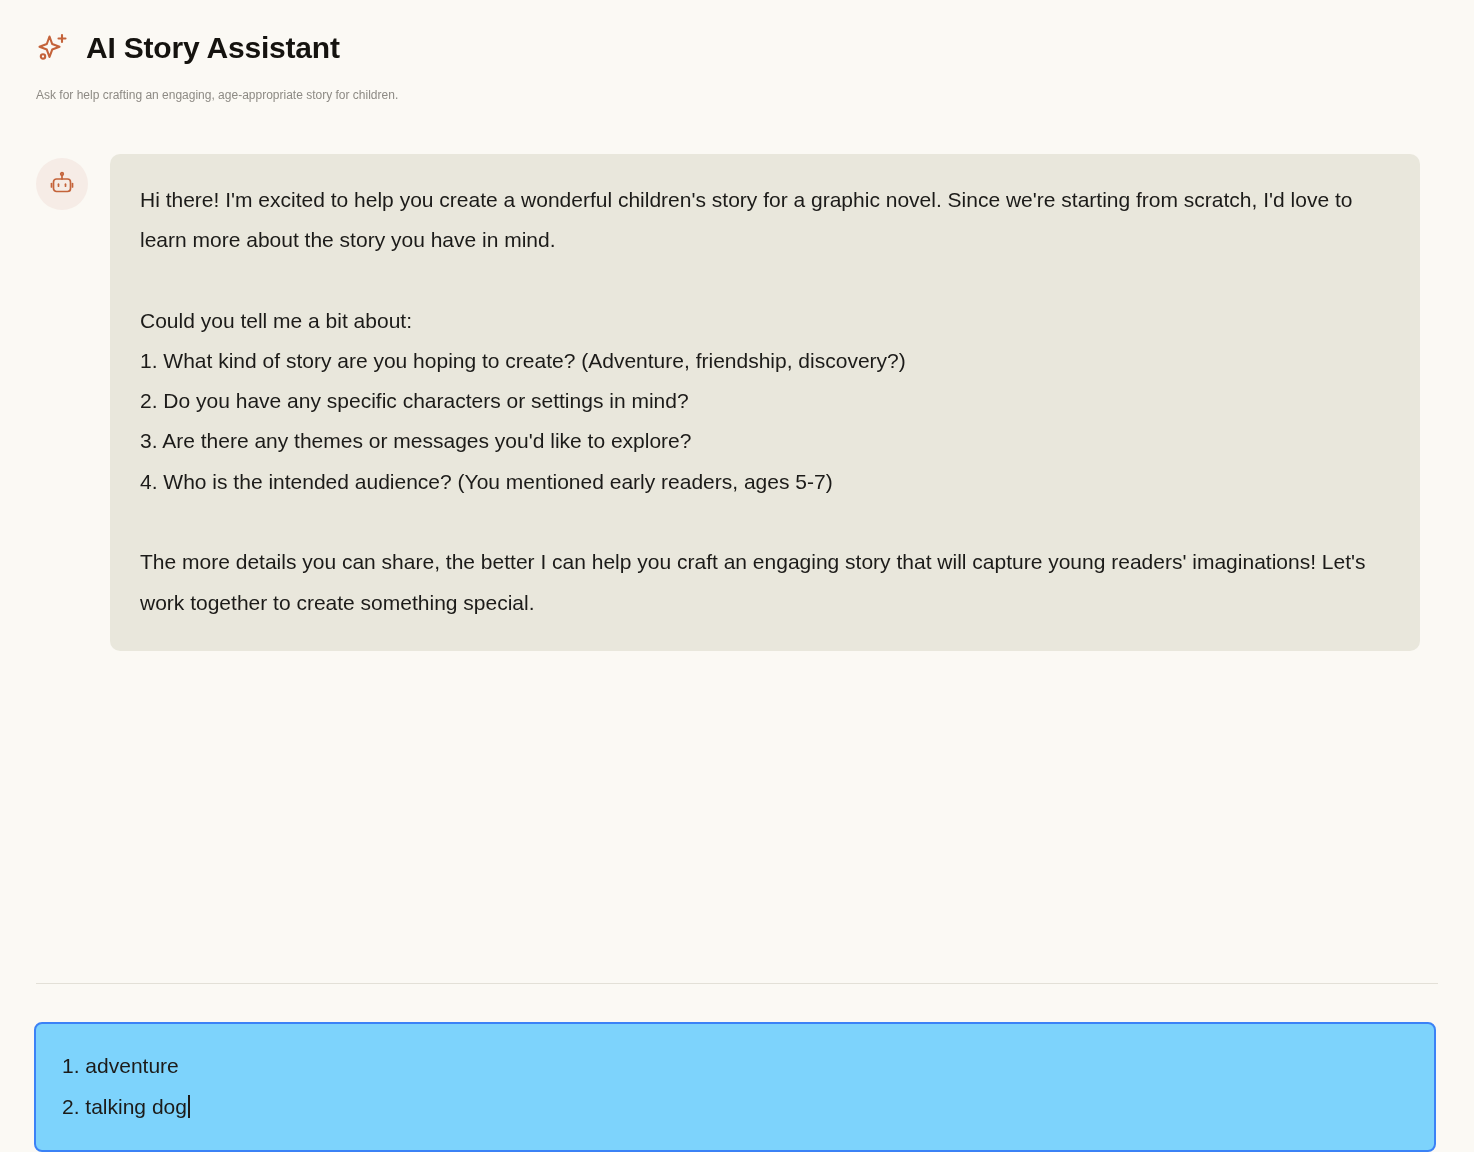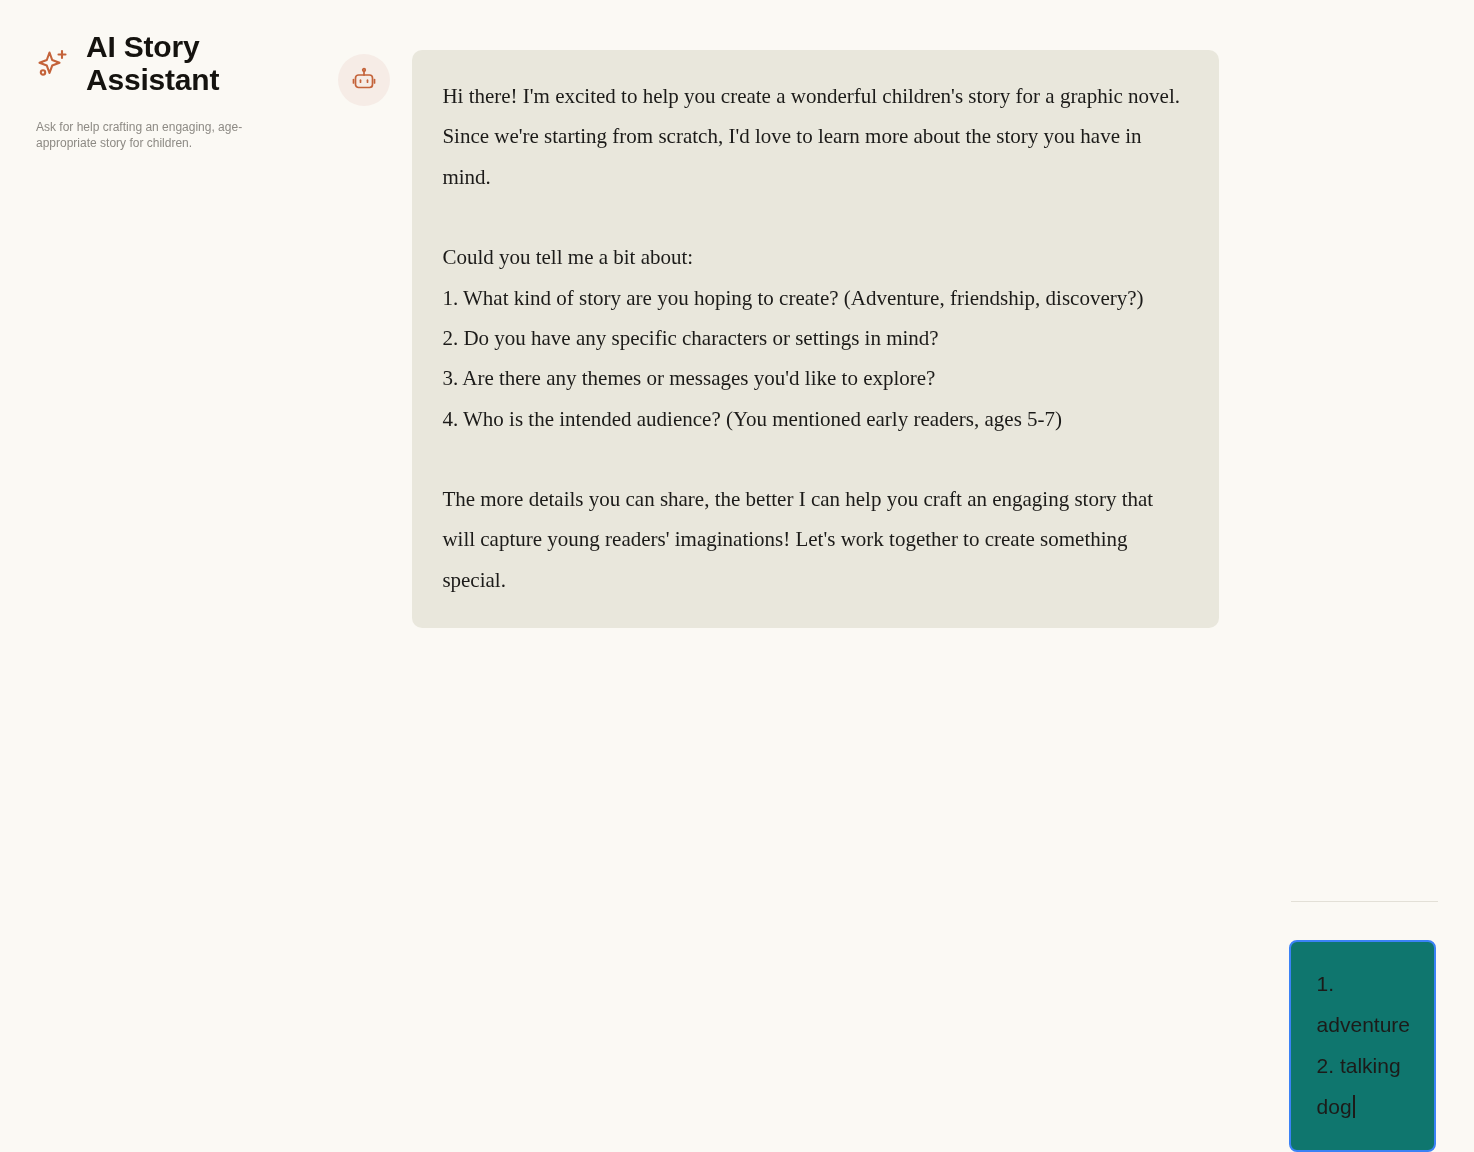--- a/index.html
+++ b/index.html
@@ -15,21 +15,21 @@
     overflow: hidden;
     position: relative;
   }
 
   .app {
     position: relative;
     width: 100%;
     height: 100%;
     box-sizing: border-box;
     display: flex;
-    flex-direction: row;
+    flex-direction: column;
   }
 
   
   .header {
     padding: 30px 36px 0 36px;
   }
   .title-row {
     display: flex;
     align-items: center;
     gap: 16px;
@@ -54,21 +54,20 @@
     color: #8d8a84;
     line-height: 1.3;
   }
 
   
   .conversation {
     flex: 1 1 auto;
     padding: 50px 36px 0 36px;
     box-sizing: border-box;
     overflow: hidden;
-    font-family: Liberation Serif, serif;
   }
   .message-row {
     display: flex;
     align-items: flex-start;
     gap: 22px;
   }
   .avatar {
     width: 52px;
     height: 52px;
     border-radius: 50%;
@@ -103,21 +102,21 @@
     box-sizing: border-box;
   }
   .divider {
     height: 1px;
     background: #e3e0d7;
     margin: 0 0 38px 0;
   }
   .composer {
     border: 2px solid #3b82f6;
     border-radius: 8px;
-    background: #0f766e;
+    background: #7dd3fc;
     padding: 22px 26px;
     box-sizing: border-box;
     width: 100%;
     min-height: 108px;
     font-family: "Liberation Sans", sans-serif;
     font-size: 21px;
     line-height: 1.95;
     color: #1c1b19;
     white-space: pre-wrap;
     position: relative;

